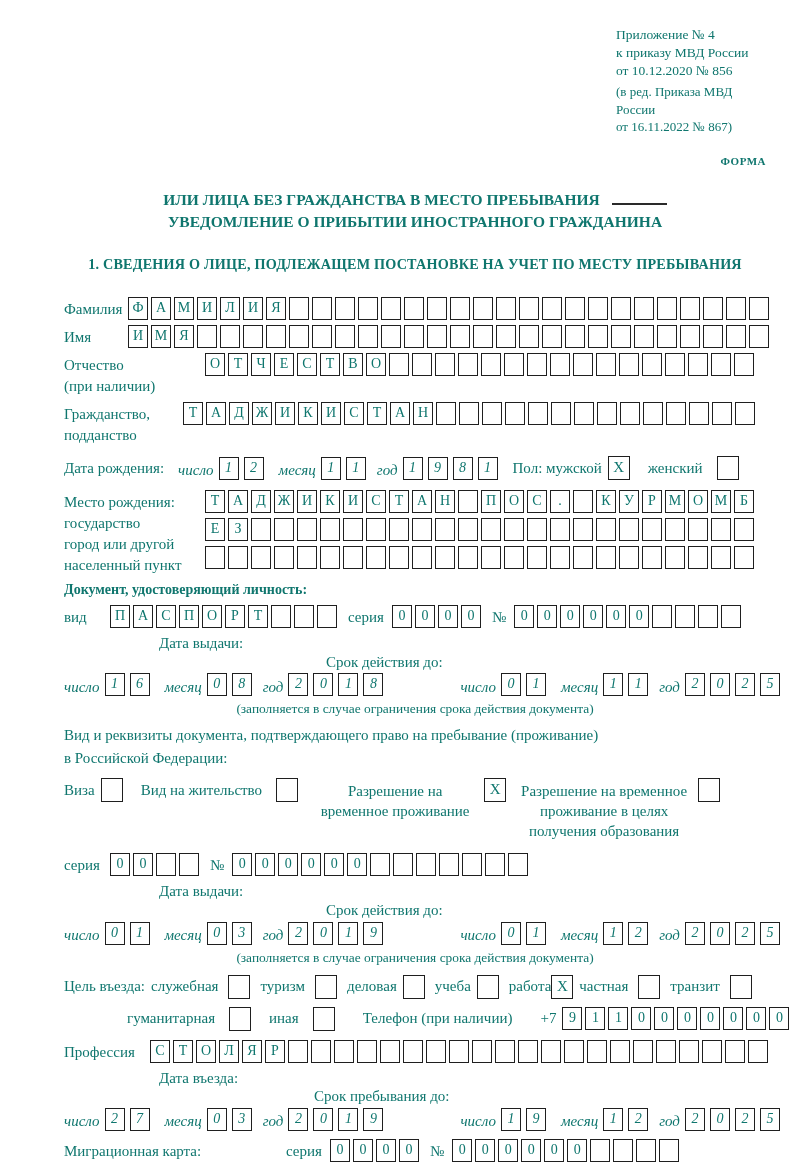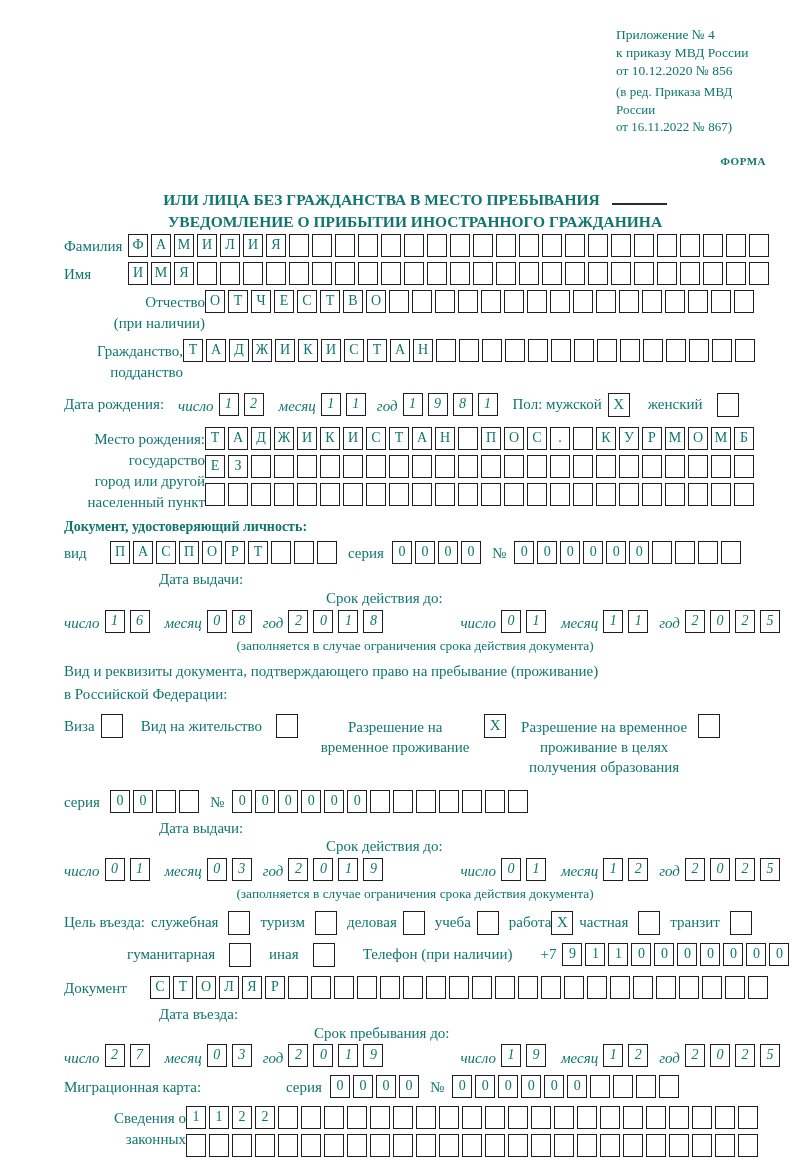--- a/index.html
+++ b/index.html
@@ -11,21 +11,21 @@
   }
   .appendix{margin-left:552px;font-size:13.5px;line-height:1.32;}
   .appendix .amend{font-size:13px;}
   .appendix .amend.first{margin-top:4px;}
   .forma{text-align:right;font-weight:bold;font-size:11px;margin-top:20px;letter-spacing:.5px;}
   .title{text-align:center;font-weight:bold;font-size:15.5px;margin-top:20px;line-height:1.45;}
   .blank{display:inline-block;width:55px;border-bottom:2px solid #2a2a2a;height:13px;margin-left:12px;}
   .sec-h{text-align:center;font-weight:bold;font-size:14.2px;margin-top:22px;margin-bottom:24px;letter-spacing:.2px;}
   .row{display:flex;align-items:flex-start;margin-bottom:5px;}
   .lbl{flex:none;padding-top:3px;}
-  .lbl2{flex:none;line-height:21px;padding-top:2px;text-align:right;}
+  .lbl2{flex:none;line-height:21px;padding-top:2px;}
   .w46{width:46px}.w64{width:64px}.w86{width:86px}.w119{width:119px}.w122{width:122px}.w141{width:141px}.w160{width:160px}
   .boxes{white-space:nowrap;flex:none;}
   .cell{
     display:inline-block;box-sizing:border-box;width:20px;height:23px;margin-right:3px;
     border:1.6px solid #1f1f1f;text-align:center;font-size:14px;line-height:20px;
     vertical-align:top;background:#fff;
   }
   .dcells .cell{margin-right:5px;}
   .chk{
     display:inline-block;box-sizing:border-box;width:22px;height:24px;flex:none;
@@ -67,20 +67,21 @@
 
   <div class="forma">ФОРМА</div>
 
   <div class="title">
     <div>
       <span>ИЛИ ЛИЦА БЕЗ ГРАЖДАНСТВА В МЕСТО ПРЕБЫВАНИЯ</span><span class="blank"></span>
     </div>
     <div>УВЕДОМЛЕНИЕ О ПРИБЫТИИ ИНОСТРАННОГО ГРАЖДАНИНА</div>
   </div>
 
+  <div class="sec-h">1. СВЕДЕНИЯ О ЛИЦЕ, ПОДЛЕЖАЩЕМ ПОСТАНОВКЕ НА УЧЕТ ПО МЕСТУ ПРЕБЫВАНИЯ</div>
 
   <div class="row">
     <span class="lbl w64">Фамилия</span>
     <span class="boxes"><span class="cell">Ф</span><span class="cell">А</span><span class="cell">М</span><span class="cell">И</span><span class="cell">Л</span><span class="cell">И</span><span class="cell">Я</span><span class="cell"></span><span class="cell"></span><span class="cell"></span><span class="cell"></span><span class="cell"></span><span class="cell"></span><span class="cell"></span><span class="cell"></span><span class="cell"></span><span class="cell"></span><span class="cell"></span><span class="cell"></span><span class="cell"></span><span class="cell"></span><span class="cell"></span><span class="cell"></span><span class="cell"></span><span class="cell"></span><span class="cell"></span><span class="cell"></span><span class="cell"></span></span>
   </div>
 
   <div class="row">
     <span class="lbl w64">Имя</span>
     <span class="boxes"><span class="cell">И</span><span class="cell">М</span><span class="cell">Я</span><span class="cell"></span><span class="cell"></span><span class="cell"></span><span class="cell"></span><span class="cell"></span><span class="cell"></span><span class="cell"></span><span class="cell"></span><span class="cell"></span><span class="cell"></span><span class="cell"></span><span class="cell"></span><span class="cell"></span><span class="cell"></span><span class="cell"></span><span class="cell"></span><span class="cell"></span><span class="cell"></span><span class="cell"></span><span class="cell"></span><span class="cell"></span><span class="cell"></span><span class="cell"></span><span class="cell"></span><span class="cell"></span></span>
   </div>
@@ -253,21 +254,21 @@
     <span style="margin-left:63px">гуманитарная</span>
     <span class="chk gap14"></span>
     <span class="g18" style="padding-top:0">иная</span>
     <span class="chk gap14"></span>
     <span style="margin-left:28px">Телефон (при наличии)</span>
     <span style="margin-left:28px">+7</span>
     <span class="boxes gap6"><span class="cell">9</span><span class="cell">1</span><span class="cell">1</span><span class="cell">0</span><span class="cell">0</span><span class="cell">0</span><span class="cell">0</span><span class="cell">0</span><span class="cell">0</span><span class="cell">0</span></span>
   </div>
 
   <div class="row" style="margin-top:9px">
-    <span class="lbl w86">Документ</span>
+    <span class="lbl w86">Профессия</span>
     <span class="boxes"><span class="cell">С</span><span class="cell">Т</span><span class="cell">О</span><span class="cell">Л</span><span class="cell">Я</span><span class="cell">Р</span><span class="cell"></span><span class="cell"></span><span class="cell"></span><span class="cell"></span><span class="cell"></span><span class="cell"></span><span class="cell"></span><span class="cell"></span><span class="cell"></span><span class="cell"></span><span class="cell"></span><span class="cell"></span><span class="cell"></span><span class="cell"></span><span class="cell"></span><span class="cell"></span><span class="cell"></span><span class="cell"></span><span class="cell"></span><span class="cell"></span><span class="cell"></span></span>
   </div>
 
   <div class="dheads">
     <span class="dh1">Дата въезда:</span>
     <span class="dh2b">Срок пребывания до:</span>
   </div>
   <div class="row inline-row">
     <span class="dg">
       <span class="dlbl">число</span>

